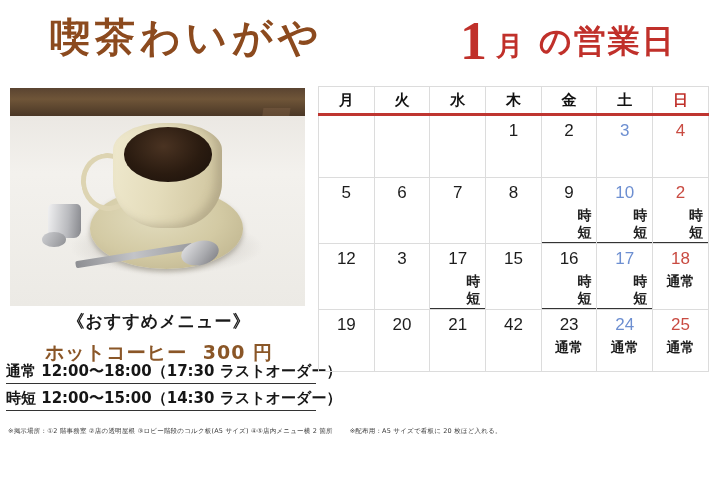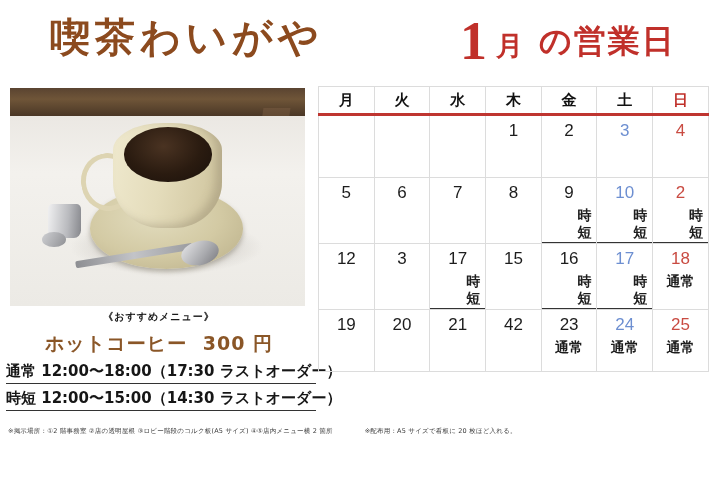--- a/index.html
+++ b/index.html
@@ -147,21 +147,21 @@
   
   #menu-block {
     position: absolute;
     left: 0;
     top: 310px;
     width: 318px;
     text-align: center;
   }
   #menu-heading {
     font-family: "DejaVu Sans", sans-serif;
-    font-size: 10px;
+    font-size: 17px;
     font-weight: 700;
     color: #1a1a1a;
     letter-spacing: 1px;
   }
   #menu-item-row {
     margin-top: 7px;
     font-family: "DejaVu Sans", sans-serif;
     font-size: 19px;
     font-weight: 700;
     color: #8a5627;
@@ -239,21 +239,21 @@
   }
   .daytag.short { border-bottom: 1.5px solid #333333; padding-bottom: 1px; padding-left: 31px; }
 
   
   #footnotes {
     position: absolute;
     left: 8px;
     top: 427px;
     width: 700px;
     display: flex;
-    gap: 32px;
+    gap: 17px;
   }
   .footnote {
     font-family: "DejaVu Sans", sans-serif;
     font-size: 6.5px;
     color: #3a3a3a;
     white-space: nowrap;
     letter-spacing: 0.2px;
   }
 </style>
 </head>

